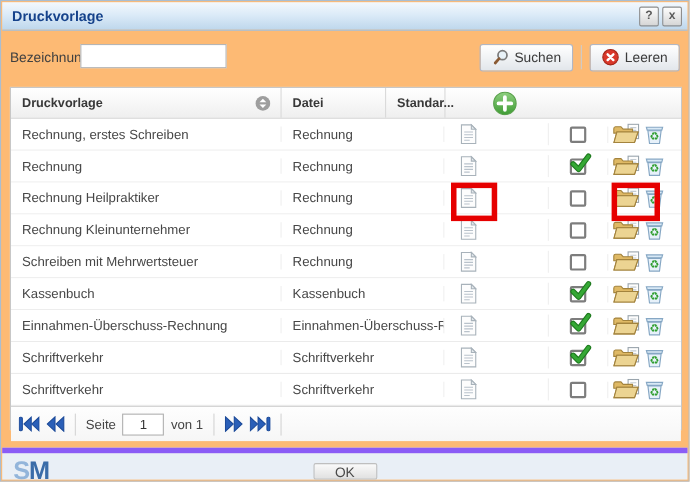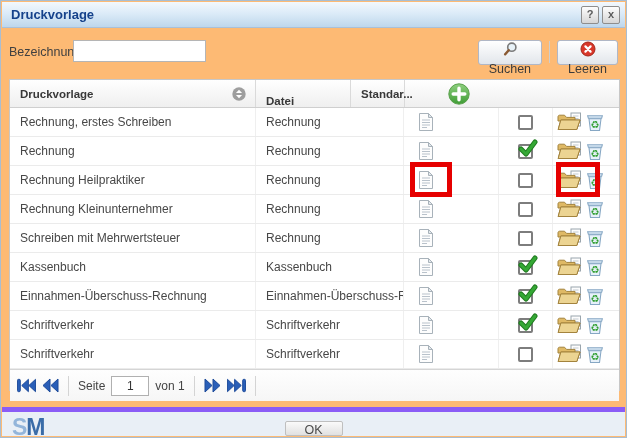--- a/index.html
+++ b/index.html
@@ -17,37 +17,37 @@
     display:flex;align-items:center;justify-content:center;cursor:pointer;line-height:1;}
 
   
   .toolbar{position:absolute;top:38px;left:8px;right:8px;height:26px;display:flex;align-items:center;}
   .tb-label{font-size:12.5px;color:#404040;}
   .tb-input{position:absolute;left:64px;top:1px;width:133px;height:22px;border:1px solid #b5b5b5;
     box-sizing:border-box;font-size:12px;padding:0 4px;outline:none;}
   .tb-spacer{flex:1;}
   .btn{height:25px;padding:0 10px;border:1px solid #b0b7c6;border-radius:3px;
     background:linear-gradient(#ffffff,#e2e6eb);font-size:12.5px;color:#3b3b3b;
-    display:flex;align-items:center;gap:5px;cursor:pointer;font-family:"Liberation Sans",sans-serif;flex-direction:column;}
+    display:flex;align-items:center;gap:5px;cursor:pointer;font-family:"Liberation Sans",sans-serif;}
   .vsep{width:1px;height:22px;background:#cdcdcd;margin:0 7px;}
 
   
   .grid{position:absolute;left:8px;top:78px;width:611px;height:312px;border:1px solid #c7c7c7;
     box-sizing:border-box;background:#fff;}
   .grid-header{display:flex;height:27px;background:linear-gradient(#ffffff,#efefef);
     border-bottom:1px solid #cfcfcf;}
   .hcell{display:flex;align-items:center;padding-left:10px;box-sizing:border-box;
     border-right:1px solid #dadada;font-size:11.5px;font-weight:600;color:#383838;}
   .hcell:last-child{border-right:none;}
-  .col-name{width:246px;}.col-art{width:148px;}.col-datei{width:95px;align-items:flex-end;}
+  .col-name{width:246px;}.col-art{width:148px;}.col-datei{width:95px;}
   .col-std{width:54px;}.col-actions{width:66px;}
   .sort-icon{margin-left:auto;margin-right:9px;display:flex;}
   .add-btn{margin-left:auto;margin-right:1px;cursor:pointer;display:flex;}
 
-  .row{display:flex;height:28px;border-bottom:1px solid #ebebeb;background:#fff;}
+  .row{display:flex;height:28px;border-bottom:1px solid #ebebeb;background:#fff;align-items:center;}
   .cell{box-sizing:border-box;border-right:1px solid #efefef;display:flex;align-items:center;
     position:relative;}
   .cell:last-child{border-right:none;}
   .cell-text{font-size:12px;color:#474747;padding-left:10px;white-space:nowrap;overflow:hidden;}
   .col-datei.cell{padding-left:14px;}
   .col-std.cell{justify-content:center;}
   .col-actions.cell{padding-left:3px;gap:3px;}
 
   .checkbox{position:relative;width:15px;height:15px;border:2px solid #7d7d7d;border-radius:2px;
     background:#fff;box-sizing:border-box;cursor:pointer;}

